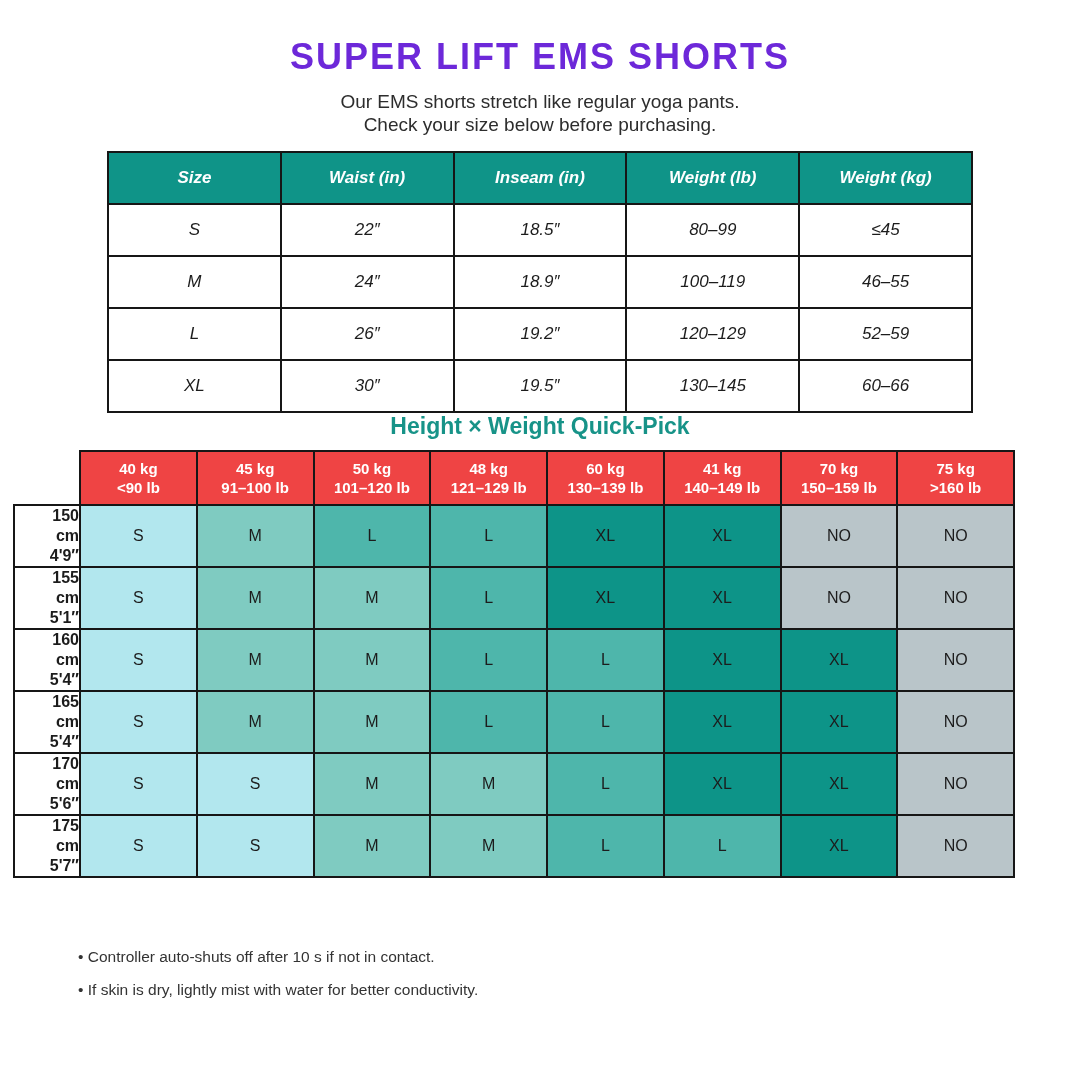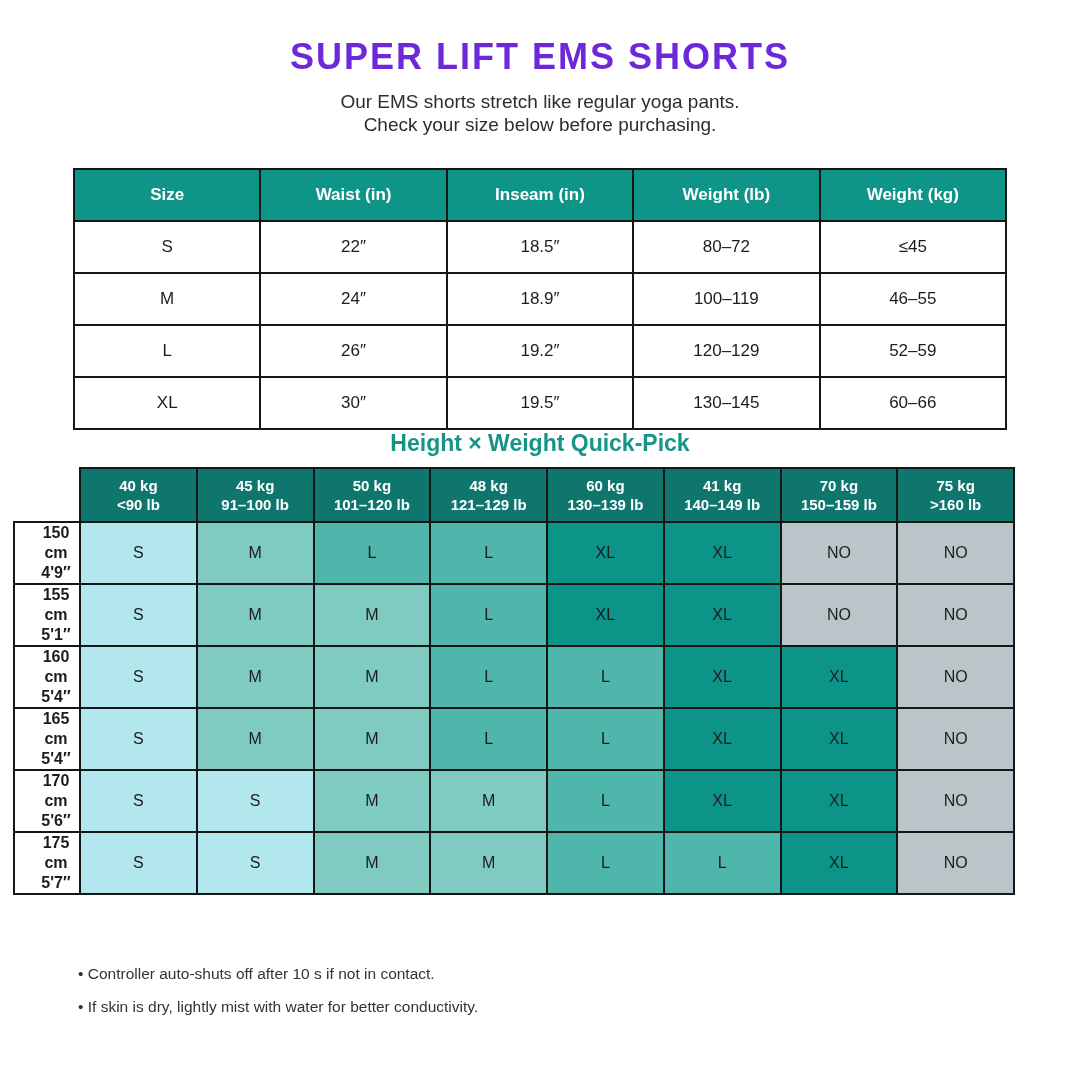--- a/index.html
+++ b/index.html
@@ -23,50 +23,50 @@
     margin-top:12px;
     text-align:center;
     font-size:19px;
     line-height:23px;
     color:#2d2d2d;
   }
   table { border-collapse:collapse; table-layout:fixed; }
   th,td { border:2px solid #161616; }
 
   
-  .size-table { width:934px; margin:32px auto 0 auto; }
+  .size-table { width:866px; margin:15px auto 0 auto;font-style:italic; }
   .size-table th {
     background:#0f9488; color:#ffffff;
     font-size:17px; font-weight:bold;
     height:52px; text-align:center;
   }
   .size-table td {
     height:52px; text-align:center;
     font-size:17px; color:#1c1c1c; background:#ffffff;
   }
 
   
   .qp-title {
     text-align:center;
     font-size:23px;
     font-weight:bold;
     color:#179388;
   }
   .matrix { width:1002px; margin:10px 0 0 13px; }
   .matrix col.rowhead-col { width:66px; }
   .matrix thead th {
-    background:#0f766e; color:#ffffff;
+    background:#ef4444; color:#ffffff;
     font-size:15px; font-weight:bold; line-height:19px;
     height:54px; text-align:center;
   }
   .matrix thead th.corner { border:none; background:transparent; }
   .matrix tbody th {
     background:#ffffff; color:#1c1c1c;
     font-size:16px; font-weight:bold; line-height:20px;
-    text-align:center; padding-left:18px;
+    text-align:right; padding-left:18px;
   }
   .matrix tbody td {
     height:56px; text-align:center;
     font-size:16px; color:#1c1c1c;
   }
   .cell-line { display:block; }
 
   
   .notes { margin:70px 0 0 78px; list-style:none; }
   .notes li {
@@ -93,21 +93,21 @@
       <th>Inseam (in)</th>
       <th>Weight (lb)</th>
       <th>Weight (kg)</th>
     </tr>
   </thead>
   <tbody>
     <tr>
       <td>S</td>
       <td>22″</td>
       <td>18.5″</td>
-      <td>80–72</td>
+      <td>80–99</td>
       <td>≤45</td>
     </tr>
     <tr>
       <td>M</td>
       <td>24″</td>
       <td>18.9″</td>
       <td>100–119</td>
       <td>46–55</td>
     </tr>
     <tr>

